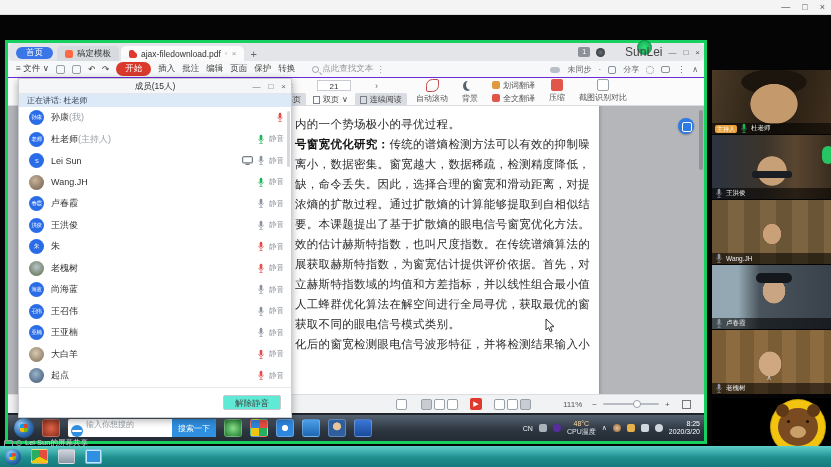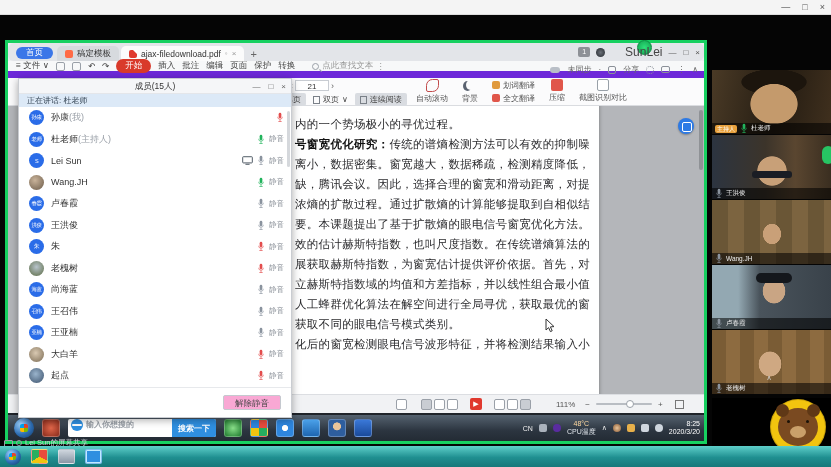--- a/index.html
+++ b/index.html
@@ -34,37 +34,37 @@
   .tab .x,.tab .pin{color:#999;font-size:8px;}
   .newtab{font-size:11px;color:#666;margin-left:6px;line-height:14px;}
   .tab-right{position:absolute;right:4px;top:0;height:18px;display:flex;align-items:center;gap:6px;}
   .badgebox{width:12px;height:10px;background:#8d9096;color:#fff;font-size:7px;text-align:center;line-height:10px;border-radius:2px;}
   .acct{display:flex;align-items:center;gap:20px;font-size:12px;color:#444;}
   .acct .av{width:9px;height:9px;border-radius:50%;background:radial-gradient(#6b7078,#23272c);}
   .greendot{position:absolute;right:52px;top:-3px;width:15px;height:15px;border-radius:50%;background:radial-gradient(#2fe07a,#12a24e);border:1px solid #0d8f44;}
   .minictl{display:flex;gap:7px;color:#555;font-size:8px;}
 
   
-  .menubar{position:absolute;left:0;top:18px;width:696px;height:17px;background:#f7f8f9;border-bottom:7px solid #6d28d9;display:flex;align-items:center;font-size:8.5px;color:#444;}
+  .menubar{position:absolute;left:0;top:18px;width:696px;height:17px;background:#f7f8f9;border-bottom:1px solid #6d28d9;display:flex;align-items:center;font-size:8.5px;color:#444;}
   .menubar .grp{display:flex;align-items:center;gap:7px;margin-left:8px;}
   .mi{cursor:default;}
   .pill-start{background:#d93a2b;color:#fff;border-radius:8px;padding:1px 9px;font-size:8.5px;}
   .tinyico{width:9px;height:9px;border:1px solid #9aa0a8;border-radius:2px;display:inline-block;}
   .findbox{display:flex;align-items:center;gap:3px;color:#999;margin-left:10px;}
   .mag{width:7px;height:7px;border:1.2px solid #9aa0a8;border-radius:50%;position:relative;display:inline-block;}
   .mag:after{content:"";position:absolute;left:6px;top:6px;width:3px;height:1.2px;background:#9aa0a8;transform:rotate(45deg);}
   .menu-right{position:absolute;right:6px;top:0;height:17px;display:flex;align-items:center;gap:7px;color:#666;font-size:8px;}
   .cloud{width:10px;height:6px;background:#b9bfc7;border-radius:4px;position:relative;}
   .sharebx{width:8px;height:8px;border:1px solid #8a9098;border-radius:2px;}
   .gear{width:8px;height:8px;border:1.5px dotted #8a9098;border-radius:50%;}
   .chatbx{width:9px;height:7px;border:1px solid #8a9098;border-radius:2px;}
 
   
   .toolbar{position:absolute;left:0;top:35px;width:696px;height:28px;background:#fbfbfc;border-bottom:1px solid #dadce0;}
-  .pagenav{position:absolute;left:282px;top:2px;display:flex;align-items:flex-end;gap:2px;font-size:9px;color:#666;}
+  .pagenav{position:absolute;left:282px;top:2px;display:flex;align-items:flex-end;gap:24px;font-size:9px;color:#666;}
   .pagebox{width:34px;height:11px;border:1px solid #c8ccd2;background:#fff;text-align:center;font-size:8px;line-height:11px;color:#333;}
   .modes{position:absolute;left:262px;top:15px;display:flex;gap:2px;}
   .modebtn{display:flex;align-items:center;gap:3px;font-size:8px;color:#444;padding:1px 5px;border-radius:2px;}
   .modebtn.on{background:#d9dce1;}
   .mico{width:7px;height:8px;border:1px solid #7a8088;display:inline-block;}
   .tools{position:absolute;left:408px;top:1px;display:flex;gap:14px;}
   .tool{display:flex;flex-direction:column;align-items:center;font-size:8px;color:#555;gap:1px;}
   .tool .tico{width:13px;height:13px;border-radius:2px;}
   .tico.scroll{border:1.5px solid #c24b4b;border-radius:50% 2px 50% 2px;}
   .tico.moon{background:#fbfbfc;position:relative;}
@@ -90,21 +90,21 @@
   .sb-play{width:12px;height:12px;background:#e0392e;border-radius:2px;color:#fff;font-size:7px;text-align:center;line-height:12px;}
   .slider{width:56px;height:2px;background:#b9bdc3;border-radius:1px;position:relative;}
   .slider .knob{position:absolute;left:30px;top:-3px;width:8px;height:8px;border-radius:50%;background:#fff;border:1px solid #9aa0a8;}
   .fsq{width:9px;height:9px;border:1.3px solid #777;}
 
   
   .wtaskbar{position:absolute;left:0;top:372px;width:696px;height:26px;background:linear-gradient(#55626f,#2c3540 60%,#232b34);display:flex;align-items:center;}
   .orb{width:20px;height:20px;border-radius:50%;background:radial-gradient(circle at 35% 30%,#9fd4ff,#2d6db3 55%,#123a66);position:relative;margin-left:6px;}
   .orb:after{content:"";position:absolute;left:6px;top:6px;width:8px;height:8px;border-radius:2px;background:conic-gradient(#e8452c 0 25%,#7fba00 0 50%,#ffb900 0 75%,#00a4ef 0);}
   .tb-ico{width:18px;height:18px;border-radius:3px;margin-left:8px;border:1px solid rgba(255,255,255,.25);}
-  .searchwidget{display:flex;align-items:flex-start;height:18px;background:#fff;border-radius:2px;margin-left:8px;overflow:hidden;font-weight:bold;}
+  .searchwidget{display:flex;align-items:flex-end;height:18px;background:#fff;border-radius:2px;margin-left:8px;overflow:hidden;}
   .ie{width:12px;height:12px;border-radius:50%;background:#2f8fe0;margin:0 3px;position:relative;}
   .ie:after{content:"";position:absolute;left:1px;top:5px;width:10px;height:2px;background:#fff;border-radius:1px;}
   .searchwidget .ph{font-size:8px;color:#9aa0a8;width:86px;}
   .searchbtn{height:18px;background:#2f8fe0;color:#fff;font-size:8px;display:flex;align-items:center;padding:0 6px;}
   .tray{position:absolute;right:4px;top:0;height:26px;display:flex;align-items:center;gap:6px;color:#eee;font-size:7px;}
   .tray .sm{width:8px;height:8px;border-radius:2px;background:#aab2bc;}
   .tray .rnd{border-radius:50%;background:radial-gradient(#e8c49a,#8a5a35);}
   .temp{text-align:center;line-height:1.1;color:#ffd9a0;}
   .temp .l2{color:#dfe4ea;}
   .clock{text-align:right;line-height:1.2;color:#fff;}
@@ -122,21 +122,21 @@
   .av-ph2{background:radial-gradient(circle at 50% 40%,#b8c4cc,#5a6a42);}
   .av-ph3{background:radial-gradient(circle at 45% 40%,#d9c9b2,#7a6a52);}
   .av-ph4{background:radial-gradient(circle at 45% 40%,#9ab4cc,#3a506a);}
   .m-name{font-size:9px;color:#333;margin-left:7px;white-space:nowrap;}
   .m-name i{font-style:normal;color:#9aa0a8;}
   .m-right{position:absolute;right:7px;display:flex;align-items:center;gap:4px;}
   .mutetag{font-size:7.5px;color:#8a9098;}
   .mic-green{color:#21b35c;} .mic-red{color:#e34d4d;} .mic-gray{color:#8a939e;}
   .p-scroll{position:absolute;right:1px;top:4px;width:3px;height:56px;background:#d5d8dc;border-radius:2px;}
   .p-foot{position:relative;height:31px;border-top:1px solid #e7e9ec;}
-  .unmute{position:absolute;right:10px;top:7px;width:58px;height:15px;border:1px solid #c5c9cf;border-radius:2px;background:#f9a8d4;font-size:8.5px;color:#444;text-align:center;line-height:14px;}
+  .unmute{position:absolute;right:10px;top:7px;width:58px;height:15px;border:1px solid #c5c9cf;border-radius:2px;background:#5eead4;font-size:8.5px;color:#444;text-align:center;line-height:14px;}
 
   
   .vtile{position:absolute;left:712px;width:119px;height:64px;background:#111;overflow:hidden;}
   .vlabel{position:absolute;left:0;bottom:0;right:0;height:11px;background:rgba(0,0,0,.55);display:flex;align-items:center;gap:3px;padding:0 3px;}
   .vname{color:#eee;font-size:6.5px;white-space:nowrap;}
   .vbadge{background:#e8a13d;color:#fff;font-size:6px;border-radius:2px;padding:0 2px;line-height:8px;}
   .collapse{position:absolute;left:50%;bottom:12px;margin-left:-5px;color:#ddd;font-size:7px;}
   .ph{width:100%;height:100%;}
   .p-du{background:radial-gradient(ellipse 40px 34px at 62px 34px,#c49a6c 0 58%,rgba(0,0,0,0) 60%),radial-gradient(ellipse 46px 18px at 62px 12px,#1c150d 0 70%,rgba(0,0,0,0) 72%),linear-gradient(100deg,#4a3a26,#241c12 55%,#40301e);}
   .p-whj{background:radial-gradient(ellipse 26px 26px at 60px 36px,#c8a078 0 55%,rgba(0,0,0,0) 58%),linear-gradient(90deg,#2c3440,#3c342a 45%,#5a4630 70%,#3a2e20);}
@@ -299,21 +299,21 @@
               </span>
           </div>
         </div>
 
         <div class="docarea">
           <div class="page">
             <div class="doclines" id="doc-lines">
                 <div>内的一个势场极小的寻优过程。</div>
                 <div><b>号窗宽优化研究：</b>传统的谱熵检测方法可以有效的抑制噪</div>
                 <div>离小，数据密集。窗宽越大，数据稀疏，检测精度降低，</div>
-                <div>缺，腾讯会议。因此，选择合理的窗宽和滑动距离，对提</div>
+                <div>缺，命令丢失。因此，选择合理的窗宽和滑动距离，对提</div>
                 <div>浓熵的扩散过程。通过扩散熵的计算能够提取到自相似结</div>
                 <div>要。本课题提出了基于扩散熵的眼电信号窗宽优化方法。</div>
                 <div>效的估计赫斯特指数，也叫尺度指数。在传统谱熵算法的</div>
                 <div>展获取赫斯特指数，为窗宽估计提供评价依据。首先，对</div>
                 <div>立赫斯特指数域的均值和方差指标，并以线性组合最小值</div>
                 <div>人工蜂群优化算法在解空间进行全局寻优，获取最优的窗</div>
                 <div>获取不同的眼电信号模式类别。</div>
                 <div>化后的窗宽检测眼电信号波形特征，并将检测结果输入小</div>
               </div>
           </div>
@@ -327,21 +327,21 @@
             <span class="sb-ico on"></span>
             <span class="sb-ico"></span>
             <span class="sb-ico"></span>
           </span>
           <span style="margin-left:12px" class="sb-play">▶</span>
           <span style="margin-left:12px;display:flex;gap:2px">
             <span class="sb-ico"></span>
             <span class="sb-ico"></span>
             <span class="sb-ico on"></span>
           </span>
-          <span style="margin-left:25px">111%</span>
+          <span style="margin-left:32px">111%</span>
           <span style="margin-left:10px">−</span>
           <span class="slider" style="margin-left:6px">
               <span class="knob"></span>
             </span>
           <span style="margin-left:6px">+</span>
           <span class="fsq" style="margin-left:12px"></span>
         </div>
       </div>
 
       <div class="wtaskbar">

